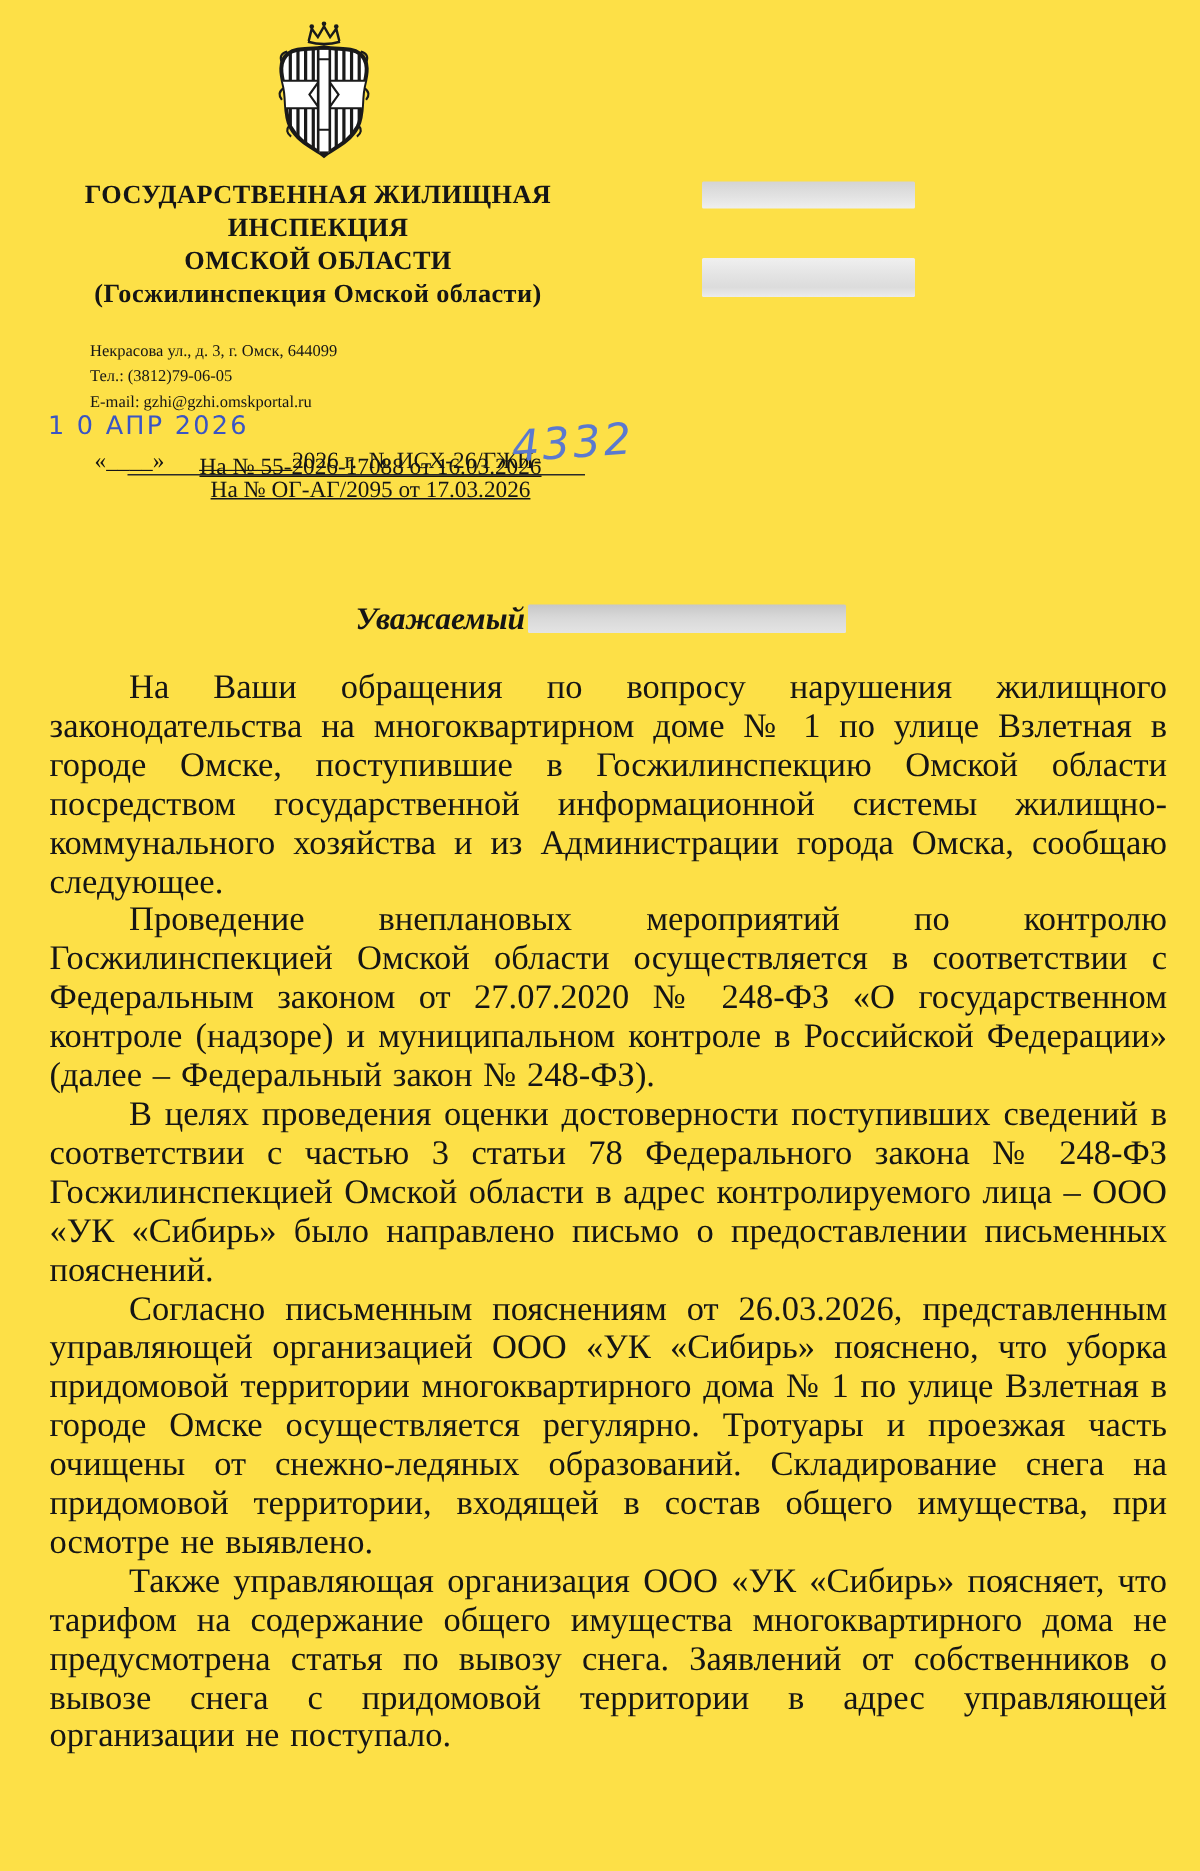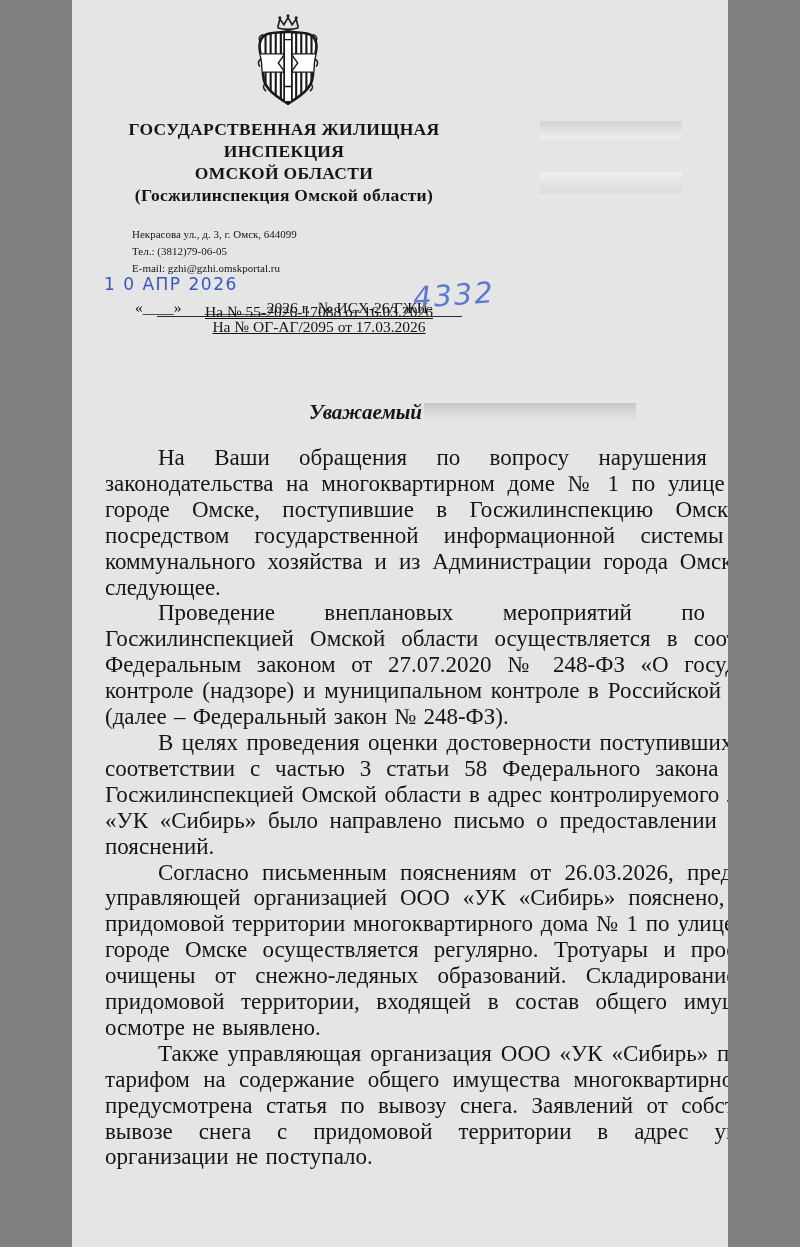--- a/index.html
+++ b/index.html
@@ -1,20 +1,20 @@
 <!DOCTYPE html>
 <html><head>
 <meta charset="utf-8">
 <style>
   html,body{margin:0;padding:0;background:#808080;}
   .page{
     position:relative;
-    width:656px;height:1247px;
+    width:800px;height:1247px;
     margin:0 auto;
-    background:#e5e5e5;
+    background:#fde047;
     font-family:"Liberation Serif", serif;
     color:#151515;
     overflow:hidden;
   }
   
   .emblem{position:absolute;left:176px;top:13px;width:80px;height:98px;}
   
   .org-block{
     position:absolute;left:22px;top:118px;width:380px;
     text-align:center;font-weight:bold;font-size:17.5px;line-height:22px;
@@ -135,18 +135,18 @@
       <div>На № 55-2026-17088 от 16.03.2026</div>
       <div>На № ОГ-АГ/2095 от 17.03.2026</div>
     </div>
 
   <div class="greeting">Уважаемый</div>
   <div class="redact redact-3"></div>
 
   <div class="body-text">
       <p>На Ваши обращения по вопросу нарушения жилищного законодательства на многоквартирном доме № 1 по улице Взлетная в городе Омске, поступившие в Госжилинспекцию Омской области посредством государственной информационной системы жилищно-коммунального хозяйства и из Администрации города Омска, сообщаю следующее.</p>
       <p>Проведение внеплановых мероприятий по контролю Госжилинспекцией Омской области осуществляется в соответствии с Федеральным законом от 27.07.2020 № 248-ФЗ «О государственном контроле (надзоре) и муниципальном контроле в Российской Федерации» (далее – Федеральный закон № 248-ФЗ).</p>
-      <p>В целях проведения оценки достоверности поступивших сведений в соответствии с частью 3 статьи 58 Федерального закона № 359-ФЗ Госжилинспекцией Омской области в адрес контролируемого лица – ООО «УК «Сибирь» было направлено письмо о предоставлении письменных пояснений.</p>
+      <p>В целях проведения оценки достоверности поступивших сведений в соответствии с частью 3 статьи 78 Федерального закона № 248-ФЗ Госжилинспекцией Омской области в адрес контролируемого лица – ООО «УК «Сибирь» было направлено письмо о предоставлении письменных пояснений.</p>
       <p>Согласно письменным пояснениям от 26.03.2026, представленным управляющей организацией ООО «УК «Сибирь» пояснено, что уборка придомовой территории многоквартирного дома № 1 по улице Взлетная в городе Омске осуществляется регулярно. Тротуары и проезжая часть очищены от снежно-ледяных образований. Складирование снега на придомовой территории, входящей в состав общего имущества, при осмотре не выявлено.</p>
       <p>Также управляющая организация ООО «УК «Сибирь» поясняет, что тарифом на содержание общего имущества многоквартирного дома не предусмотрена статья по вывозу снега. Заявлений от собственников о вывозе снега с придомовой территории в адрес управляющей организации не поступало.</p>
     </div>
 
 </div>
 
 </body></html>

